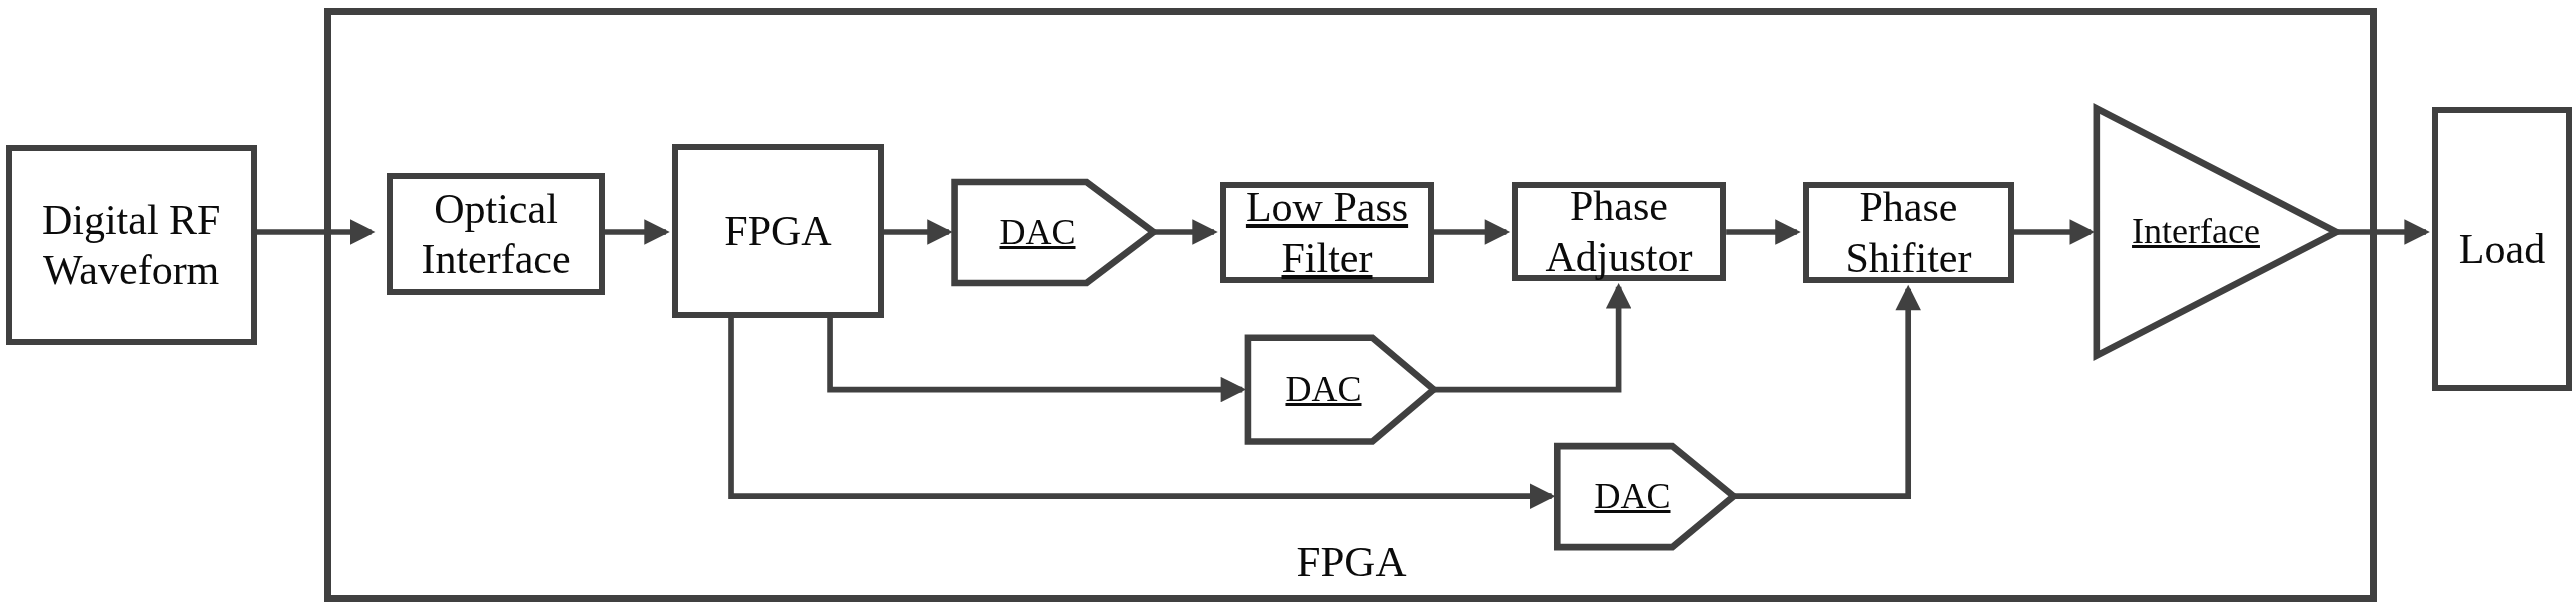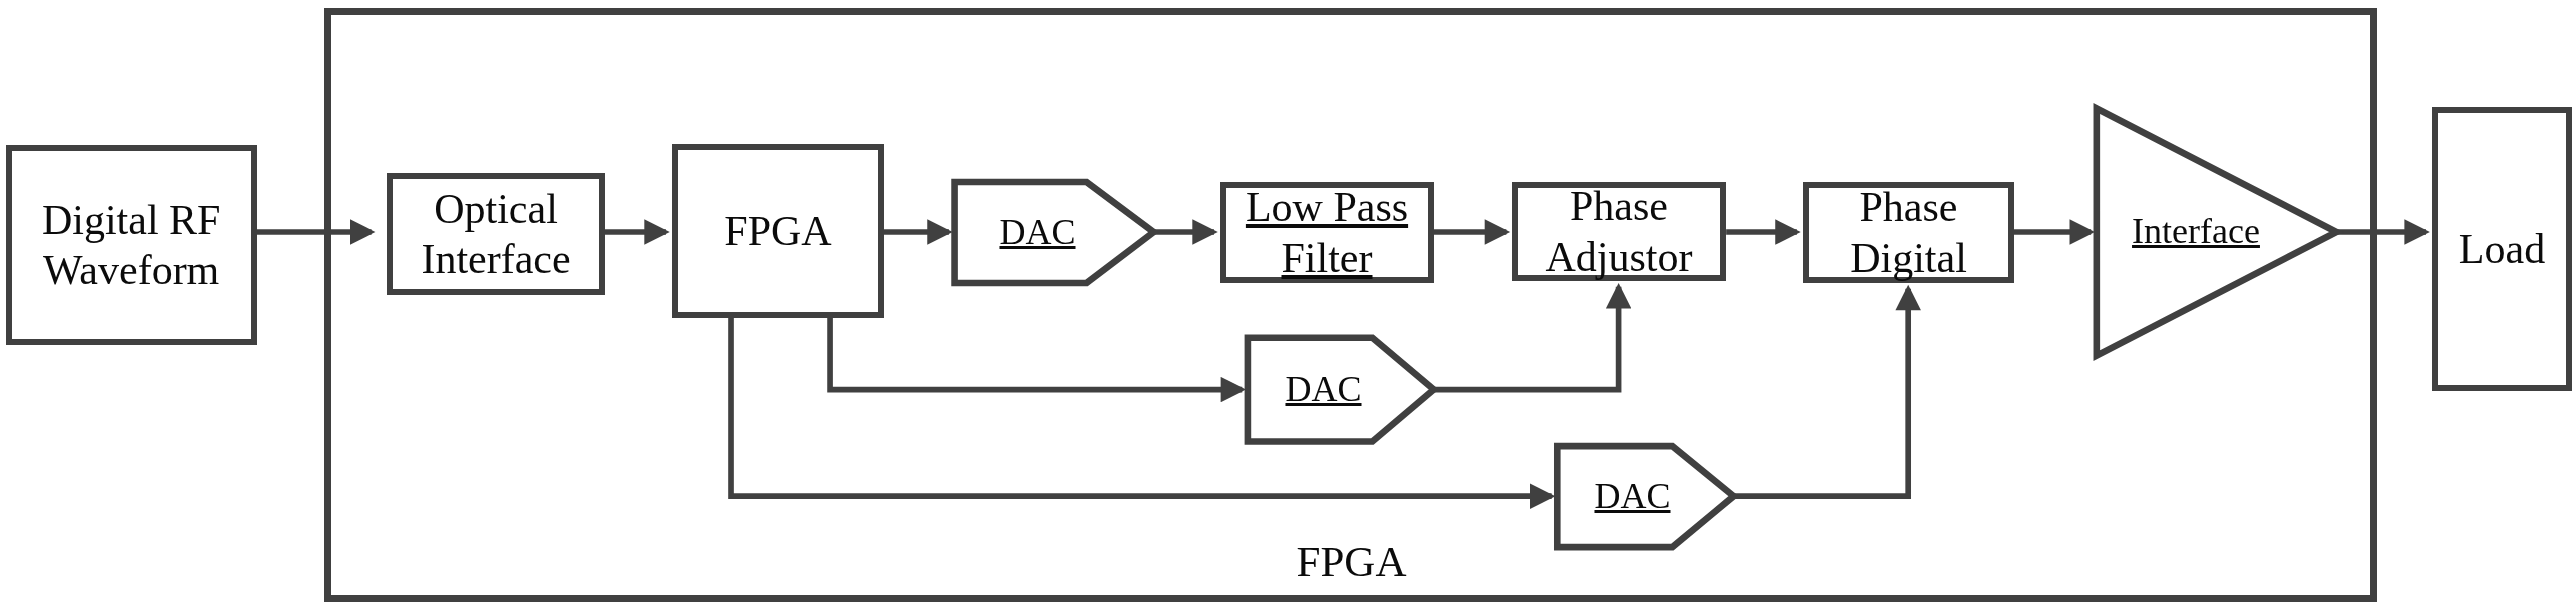--- a/index.html
+++ b/index.html
@@ -105,21 +105,21 @@
     <div>Filter</div>
   </div>
 
   <div class="box" style="left:1512px;top:182px;width:214px;height:99px;">
     <div>Phase</div>
     <div>Adjustor</div>
   </div>
 
   <div class="box" style="left:1803px;top:182px;width:211px;height:101px;">
     <div>Phase</div>
-    <div>Digital</div>
+    <div>Shifiter</div>
   </div>
 
   <div class="box" style="left:2432px;top:107px;width:140px;height:284px;">
     <div>Load</div>
   </div>
 
   <div class="shape-label" style="left:955px;top:182px;width:165px;height:101px;">DAC</div>
 
   <div class="shape-label" style="left:1248px;top:338px;width:151px;height:104px;">DAC</div>
 

